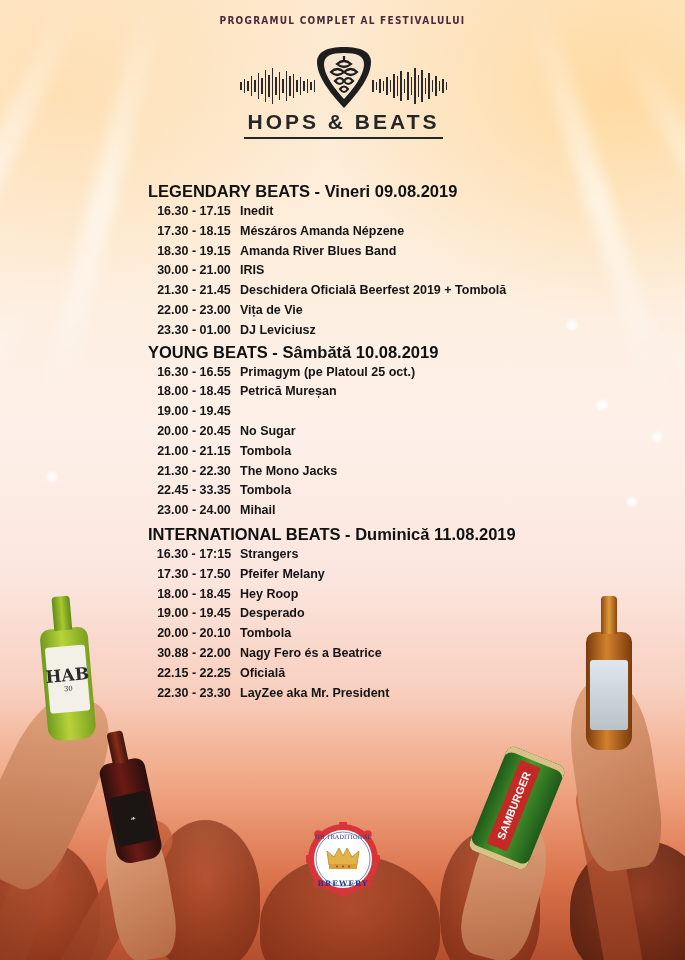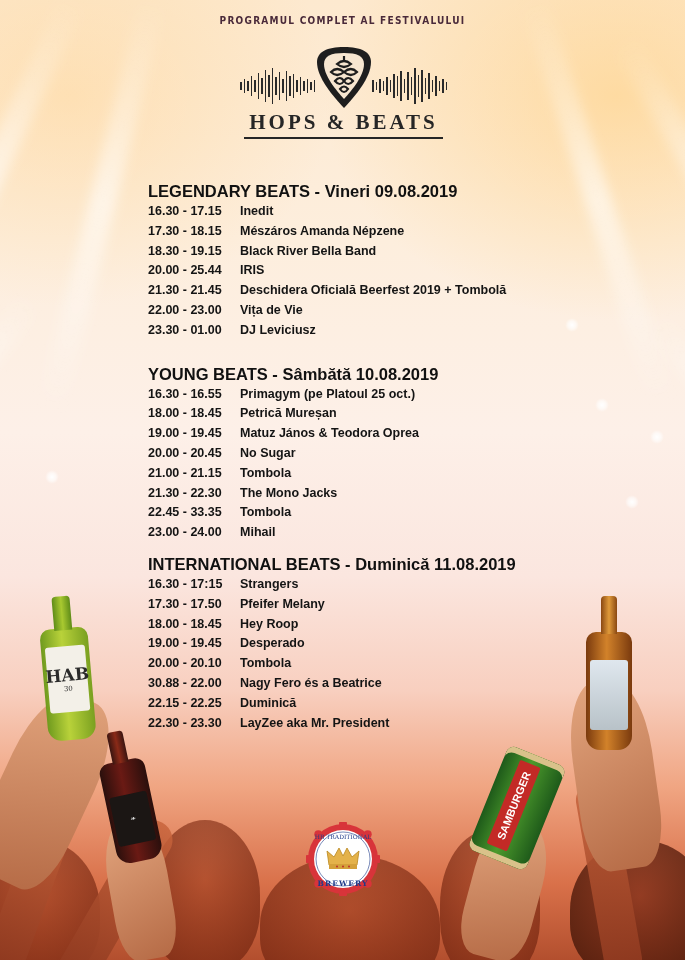--- a/index.html
+++ b/index.html
@@ -42,35 +42,35 @@
   }
 
   .logo { position: absolute; top: 44px; left: 240px; width: 207px; height: 112px; }
   .logo .waves { position: absolute; top: 22px; height: 40px; display: flex; align-items: center; gap: 2px; }
   .logo .waves.left { left: 0; }
   .logo .waves.right { right: 0; }
   .logo .waves span { display: block; width: 1.5px; background: #2a2a2a; }
   .logo .pick { position: absolute; left: 73px; top: 0; width: 62px; height: 66px; }
   .logo .brand-title {
     position: absolute; top: 66px; left: 0; right: 0; text-align: center;
-    font-family: Liberation Serif, serif; font-weight: bold; font-size: 21px;
+    font-family: Liberation Sans, sans-serif; font-weight: bold; font-size: 21px;
     letter-spacing: 3px; color: #262626;
   }
   .logo .rule { position: absolute; top: 93px; left: 4px; right: 4px; height: 1.5px; background: #262626; }
   .logo .brand-sub {
     position: absolute; top: 94px; left: 0; right: 0; text-align: center;
     font-family: "DejaVu Serif", serif; font-size: 13.5px; color: #262626; letter-spacing: 0.3px;
   }
 
   .schedule { position: absolute; left: 148px; top: 180px; width: 420px; color: #141414; }
   .day { margin-bottom: 6px; }
   .day-title {
     font-weight: bold; font-size: 16.5px; line-height: 22px; white-space: nowrap; color: #111;
   }
-  .slot { display: flex; font-weight: bold; font-size: 12.5px; line-height: 19.8px; white-space: nowrap; }
+  .slot { display: flex; font-weight: bold; font-size: 12.5px; line-height: 19.8px; white-space: nowrap; text-align: center; }
   .slot .time { width: 92px; flex: none; }
   .slot .act { flex: none; }
 
   
   .bottle { position: absolute; border-radius: 10px 10px 14px 14px; }
   .bottle .neck { position: absolute; left: 50%; transform: translateX(-50%); border-radius: 4px 4px 0 0; }
   .bottle .label { position: absolute; left: 4px; right: 4px; border-radius: 3px; display: flex; flex-direction: column; align-items: center; justify-content: center; }
   .hand { position: absolute; background: linear-gradient(160deg, #e3a67f, #b56a45); border-radius: 40% 40% 30% 30%; }
 
   .badge { position: absolute; left: 306px; top: 822px; width: 74px; height: 74px; }
@@ -166,65 +166,64 @@
       <span style="height:10px"></span>
       <span style="height:14px"></span>
       <span style="height:8px"></span>
   </div>
   <div class="brand-title">HOPS &amp; BEATS</div>
   <div class="rule"></div>
 </div>
 
 <div class="schedule">
 
-  <div class="day" style="margin-bottom:22px;">
+  <div class="day" style="margin-bottom:0;">
     <div class="day-title">LEGENDARY BEATS - Vineri 09.08.2019</div>
     <div class="slot">
         <span class="time">16.30 - 17.15</span>
         <span class="act">Inedit</span>
       </div>
     <div class="slot">
         <span class="time">17.30 - 18.15</span>
         <span class="act">Mészáros Amanda Népzene</span>
       </div>
     <div class="slot">
         <span class="time">18.30 - 19.15</span>
-        <span class="act">Black River Bella Band</span>
-      </div>
-    <div class="slot">
-        <span class="time">20.00 - 25.44</span>
+        <span class="act">Amanda River Blues Band</span>
+      </div>
+    <div class="slot">
+        <span class="time">30.00 - 21.00</span>
         <span class="act">IRIS</span>
       </div>
     <div class="slot">
         <span class="time">21.30 - 21.45</span>
         <span class="act">Deschidera Oficială Beerfest 2019 + Tombolă</span>
       </div>
     <div class="slot">
         <span class="time">22.00 - 23.00</span>
         <span class="act">Vița de Vie</span>
       </div>
     <div class="slot">
         <span class="time">23.30 - 01.00</span>
         <span class="act">DJ Leviciusz</span>
       </div>
   </div>
 
-  <div class="day" style="margin-bottom:10px;">
+  <div class="day" style="margin-bottom:2px;">
     <div class="day-title">YOUNG BEATS - Sâmbătă 10.08.2019</div>
     <div class="slot">
         <span class="time">16.30 - 16.55</span>
         <span class="act">Primagym (pe Platoul 25 oct.)</span>
       </div>
     <div class="slot">
         <span class="time">18.00 - 18.45</span>
         <span class="act">Petrică Mureșan</span>
       </div>
     <div class="slot">
         <span class="time">19.00 - 19.45</span>
-        <span class="act">Matuz János  &amp; Teodora Oprea</span>
       </div>
     <div class="slot">
         <span class="time">20.00 - 20.45</span>
         <span class="act">No Sugar</span>
       </div>
     <div class="slot">
         <span class="time">21.00 - 21.15</span>
         <span class="act">Tombola</span>
       </div>
     <div class="slot">
@@ -262,21 +261,21 @@
     <div class="slot">
         <span class="time">20.00 - 20.10</span>
         <span class="act">Tombola</span>
       </div>
     <div class="slot">
         <span class="time">30.88 - 22.00</span>
         <span class="act">Nagy Fero és a  Beatrice</span>
       </div>
     <div class="slot">
         <span class="time">22.15 - 22.25</span>
-        <span class="act">Duminică</span>
+        <span class="act">Oficială</span>
       </div>
     <div class="slot">
         <span class="time">22.30 - 23.30</span>
         <span class="act">LayZee aka Mr. President</span>
       </div>
   </div>
 </div>
 
 <div class="hand" style="left:0;top:690px;width:90px;height:200px;transform:rotate(25deg);"></div>
 <div class="bottle" style="left:44px;top:628px;width:48px;height:112px;background:linear-gradient(90deg,#6f9a1e,#b9d23a 45%,#7aa020);transform:rotate(-5deg);">

